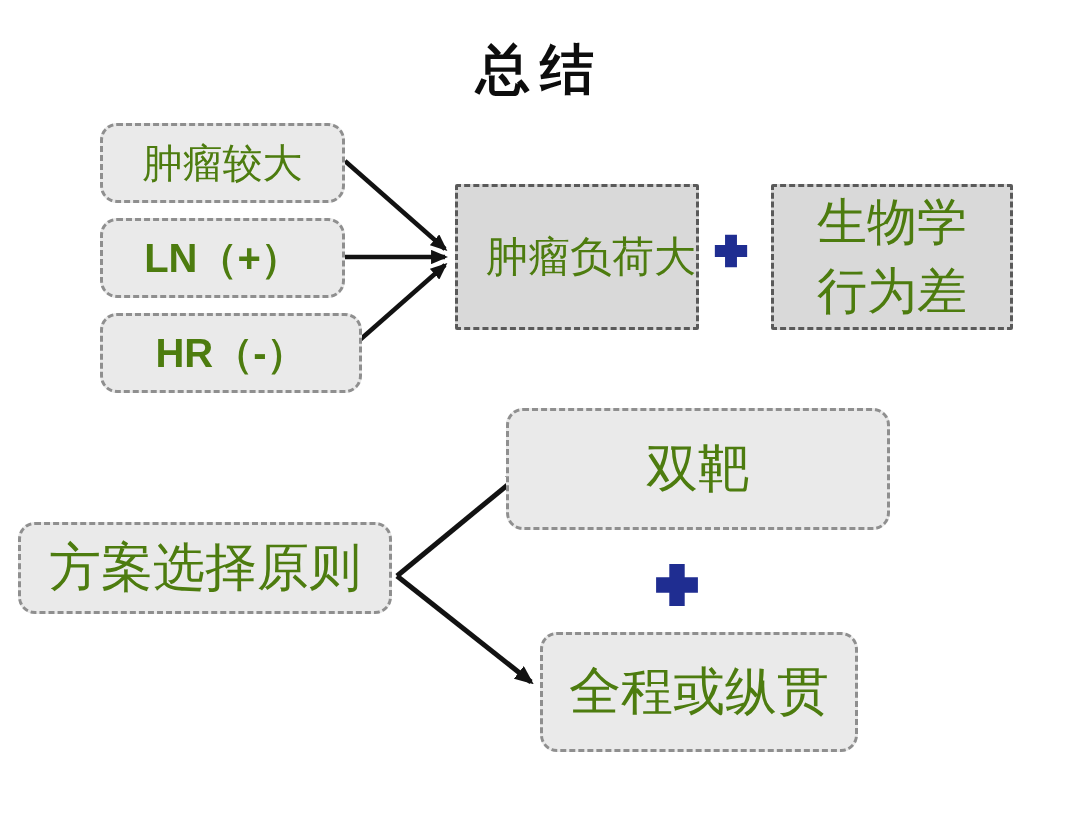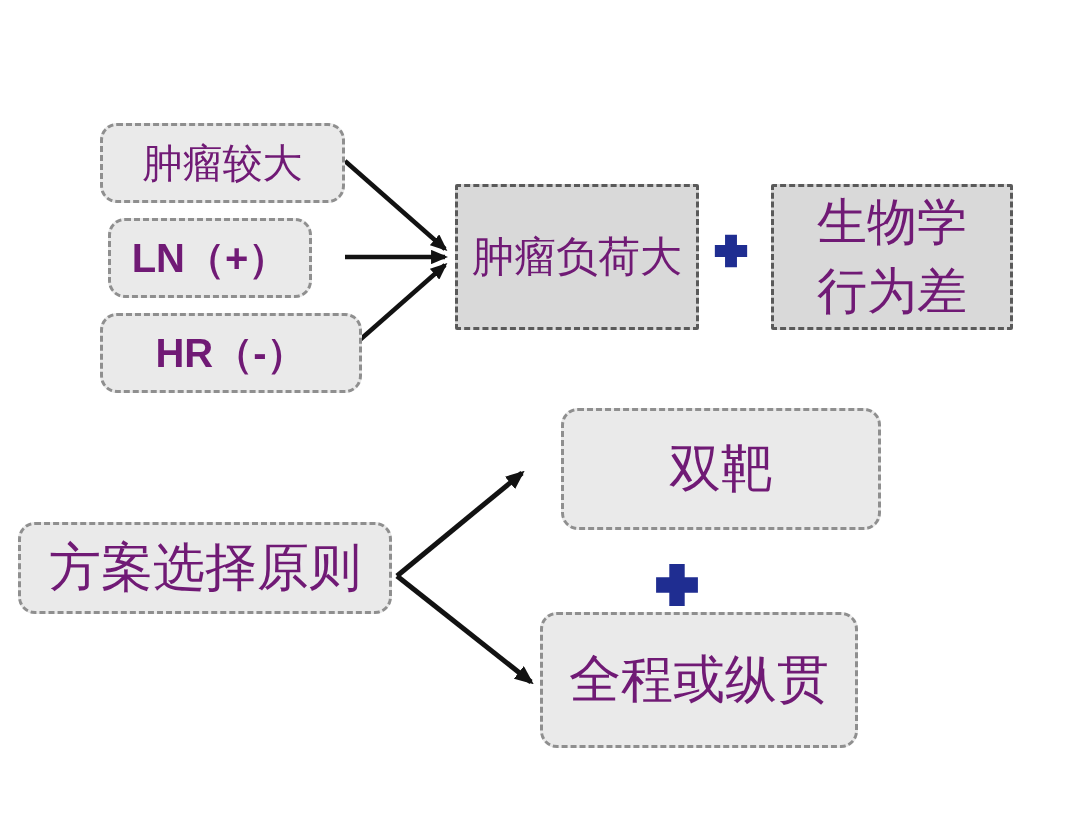--- a/index.html
+++ b/index.html
@@ -6,61 +6,62 @@
   .canvas{
     position:relative;width:1080px;height:819px;background:#ffffff;overflow:hidden;
     font-family:"Liberation Sans","DejaVu Sans",sans-serif;color:#111;
   }
   .title{
     position:absolute;left:0;top:34px;width:100%;margin:0;
     text-align:center;font-size:54px;font-weight:700;letter-spacing:10px;color:#0d0d0d;
   }
   .node{
     position:absolute;display:flex;align-items:center;justify-content:center;
-    text-align:center;color:#701a75;box-sizing:border-box;
+    text-align:center;color:#4d7c0f;box-sizing:border-box;
   }
   .rounded{
     border:3px dashed #8f8f8f;border-radius:17px;background:#eaeaea;
   }
   .square{
     border:3px dashed #5a5a5a;border-radius:2px;background:#d9d9d9;
   }
   .f40{font-size:40px;}
-  .f42{font-size:42px;}
+  .f42{font-size:42px;justify-content:flex-end;}
   .f38{font-size:50px;line-height:1.38;}
   .f52{font-size:52px;}
   .bold{font-weight:700;}
   .pre{white-space:pre-line;}
   .edges{position:absolute;left:0;top:0;pointer-events:none;}
   .plus{position:absolute;}
 </style>
 </head>
 <body>
 
 <div class="canvas">
 
+  <h1 class="title">总结</h1>
 
   <svg class="edges" width="1080" height="819" viewBox="0 0 1080 819" aria-hidden="true">
     <defs>
       <marker id="ah" markerWidth="3.8" markerHeight="3.2" refX="3.1" refY="1.6" orient="auto">
         <path d="M0,0 L3.8,1.6 L0,3.2 Z" fill="#121212"></path>
       </marker>
     </defs>
     <line x1="345" y1="161" x2="445" y2="249" stroke-width="4.5" marker-end="url(#ah)" stroke="#121212"></line>
     <line x1="345" y1="257" x2="445" y2="257" stroke-width="4.5" marker-end="url(#ah)" stroke="#121212"></line>
     <line x1="345" y1="353" x2="445" y2="265" stroke-width="4.5" marker-end="url(#ah)" stroke="#121212"></line>
     <line x1="397" y1="576" x2="522" y2="473" stroke-width="5" marker-end="url(#ah)" stroke="#121212"></line>
     <line x1="397" y1="576" x2="531" y2="682" stroke-width="5" marker-end="url(#ah)" stroke="#121212"></line>
   </svg>
 
   <div class="node rounded f40" style="left:100px;top:123px;width:245px;height:80px">
     <span>肿瘤较大</span>
   </div>
 
-  <div class="node rounded f40 bold" style="left:108px;top:218px;width:204px;height:80px">
+  <div class="node rounded f40 bold" style="left:100px;top:218px;width:245px;height:80px">
     <span>LN（+）</span>
   </div>
 
   <div class="node rounded f40 bold" style="left:100px;top:313px;width:262px;height:80px">
     <span>HR（-）</span>
   </div>
 
   <div class="node square f42" style="left:455px;top:184px;width:244px;height:146px">
     <span>肿瘤负荷大</span>
   </div>
@@ -71,25 +72,25 @@
 
   <div class="node square f38 pre" style="left:771px;top:184px;width:242px;height:146px">
     <span class="pre">生物学
 行为差</span>
   </div>
 
   <div class="node rounded f52" style="left:18px;top:522px;width:374px;height:92px">
     <span>方案选择原则</span>
   </div>
 
-  <div class="node rounded f52" style="left:561px;top:408px;width:320px;height:122px">
+  <div class="node rounded f52" style="left:506px;top:408px;width:384px;height:122px">
     <span>双靶</span>
   </div>
 
   <svg class="plus" style="left:655px;top:563px" width="44" height="44" viewBox="0 0 40 40" aria-hidden="true">
     <path d="M13 1 h14 v12 h12 v14 h-12 v12 h-14 v-12 h-12 v-14 h12 z" fill="#1f2d91"></path>
   </svg>
 
-  <div class="node rounded f52" style="left:540px;top:612px;width:318px;height:136px">
+  <div class="node rounded f52" style="left:540px;top:632px;width:318px;height:120px">
     <span>全程或纵贯</span>
   </div>
 
 </div>
 
 </body></html>

